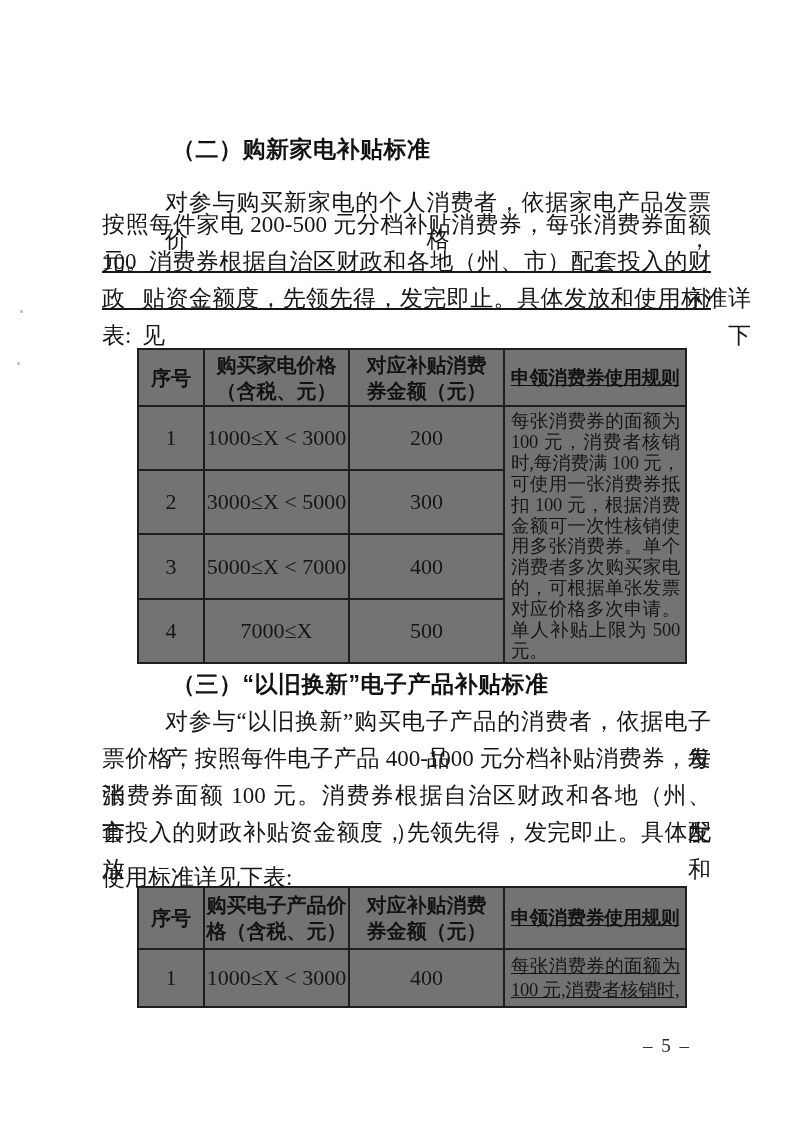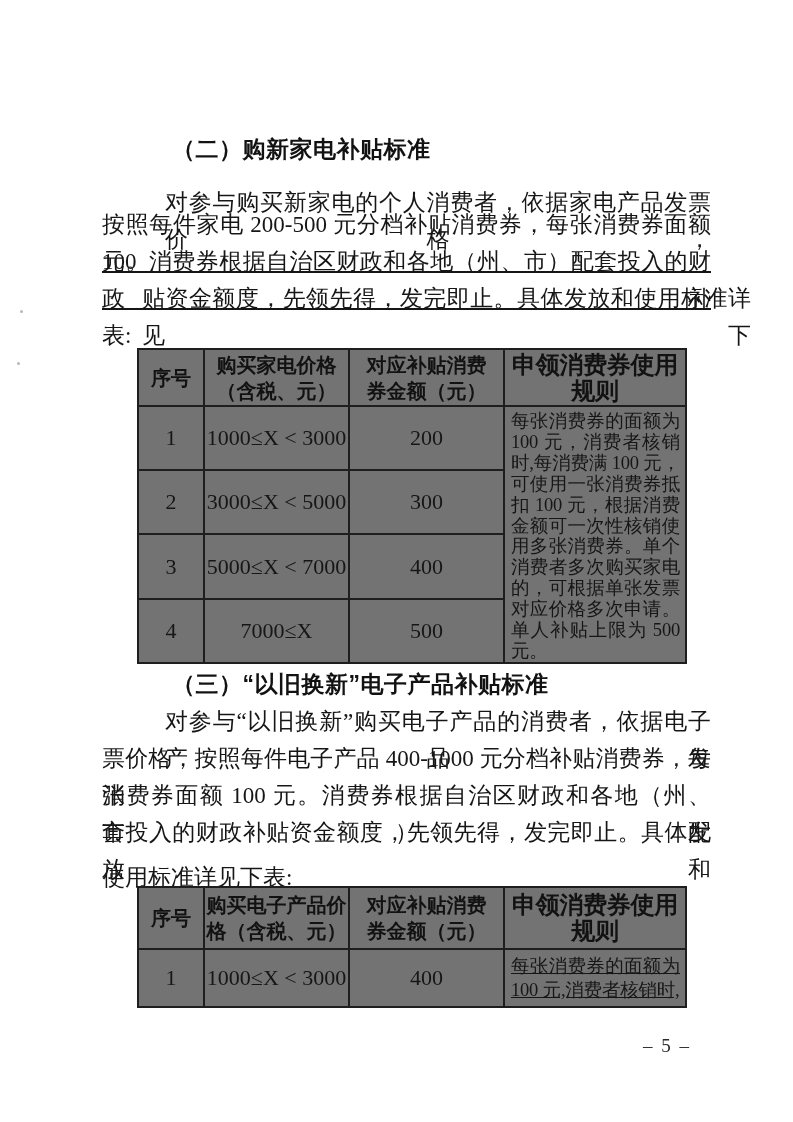--- a/index.html
+++ b/index.html
@@ -62,21 +62,21 @@
   th.hdr {
     font-family: "Liberation Sans", "DejaVu Sans", sans-serif;
     font-weight: bold;
     font-size: 20px;
     text-align: center;
     vertical-align: middle;
     padding: 0;
     color: #121212;
   }
   th.hdr .hdr-line { line-height: 26px; }
-  th.hdr-rules { font-size: 24px; letter-spacing: -0.3px; }
+  th.hdr-rules { font-size: 19px; letter-spacing: -0.3px; text-decoration: underline; }
   td.cell-center {
     text-align: center;
     vertical-align: middle;
     font-size: 22px;
     color: #161616;
   }
   td.rules-cell {
     font-size: 18.5px;
     line-height: 20.9px;
     text-align: justify;

